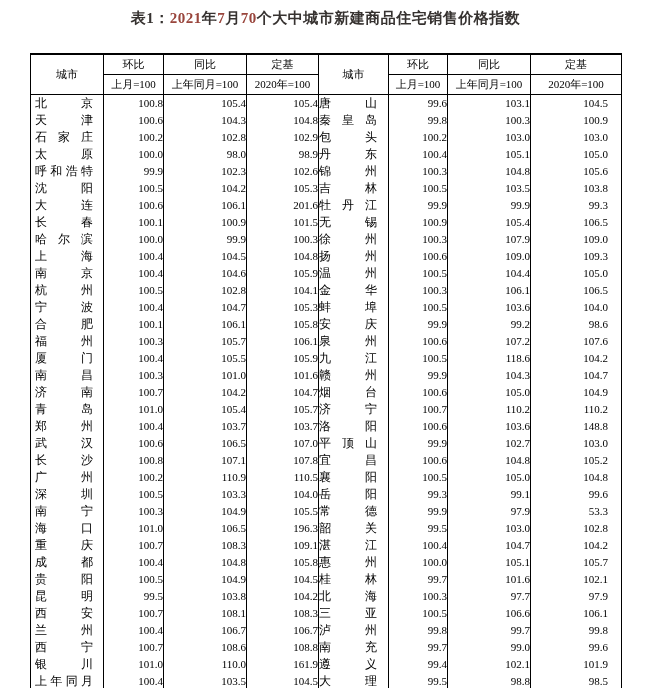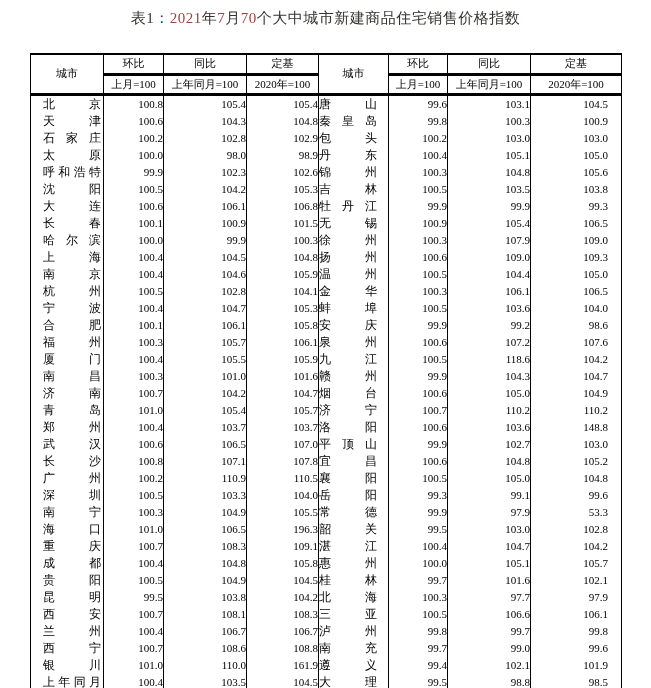--- a/index.html
+++ b/index.html
@@ -13,21 +13,21 @@
     position: relative;
     overflow: hidden;
   }
   .page-title {
     position: absolute;
     top: 6px;
     left: 0;
     width: 651px;
     text-align: center;
     font-size: 15px;
-    font-weight: normal;
+    font-weight: bold;
     line-height: 24px;
     letter-spacing: 0.5px;
     white-space: nowrap;
   }
   .page-title .t-dark { color: #363230; }
   .page-title .t-red  { color: #99453c; }
 
   .table-wrap {
     position: absolute;
     left: 30px;
@@ -42,41 +42,41 @@
     border-left: 1px solid #000;
     border-right: 1px solid #000;
   }
   table.idx th, table.idx td {
     border-left: 1px solid #000;
     font-weight: normal;
     padding: 0;
     overflow: hidden;
     white-space: nowrap;
   }
-  table.idx th { border-bottom: 3px solid #000000; margin-top: 28px; }
+  table.idx th { border-bottom: 1px solid #000000; margin-top: 28px; }
 
   thead tr { height: 20px; }
   thead th {
     font-size: 11px;
     text-align: center;
     vertical-align: middle;
   }
   tbody tr { height: 16.45px; }
   tbody td {
     font-size: 11px;
     vertical-align: middle;
   }
   td.num {
     text-align: right;
     padding-right: 5px;
     font-family: "Liberation Serif", "DejaVu Serif", serif;
   }
   td.num.last { padding-right: 13px; }
   td.citycell { font-size: 12px; }
-  td.citycell.cl { padding-left: 12px; margin-top: 44px; }
+  td.citycell.cl { padding-left: 4px; margin-top: 44px; }
   td.citycell.cr { }
   span.city {
     display: inline-block;
     width: 58px;
     text-align: justify;
     text-align-last: justify;
   }
 </style>
 </head>
 <body>
@@ -173,21 +173,21 @@
           <td class="num">105.3</td>
           <td class="citycell cr"><span class="city">吉林</span></td>
           <td class="num">100.5</td>
           <td class="num">103.5</td>
           <td class="num last">103.8</td>
         </tr>
         <tr>
           <td class="citycell cl"><span class="city">大连</span></td>
           <td class="num">100.6</td>
           <td class="num">106.1</td>
-          <td class="num">106.8</td>
+          <td class="num">201.6</td>
           <td class="citycell cr"><span class="city">牡丹江</span></td>
           <td class="num">99.9</td>
           <td class="num">99.9</td>
           <td class="num last">99.3</td>
         </tr>
         <tr>
           <td class="citycell cl"><span class="city">长春</span></td>
           <td class="num">100.1</td>
           <td class="num">100.9</td>
           <td class="num">101.5</td>

